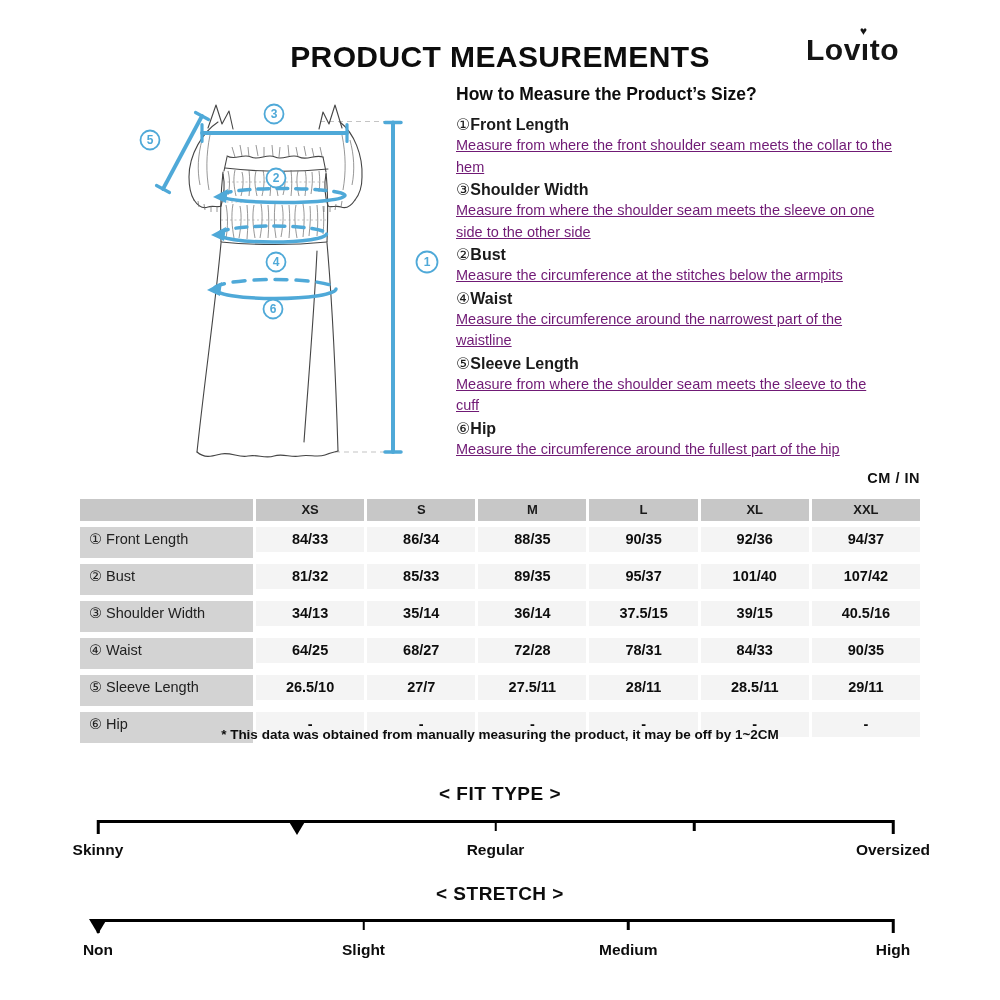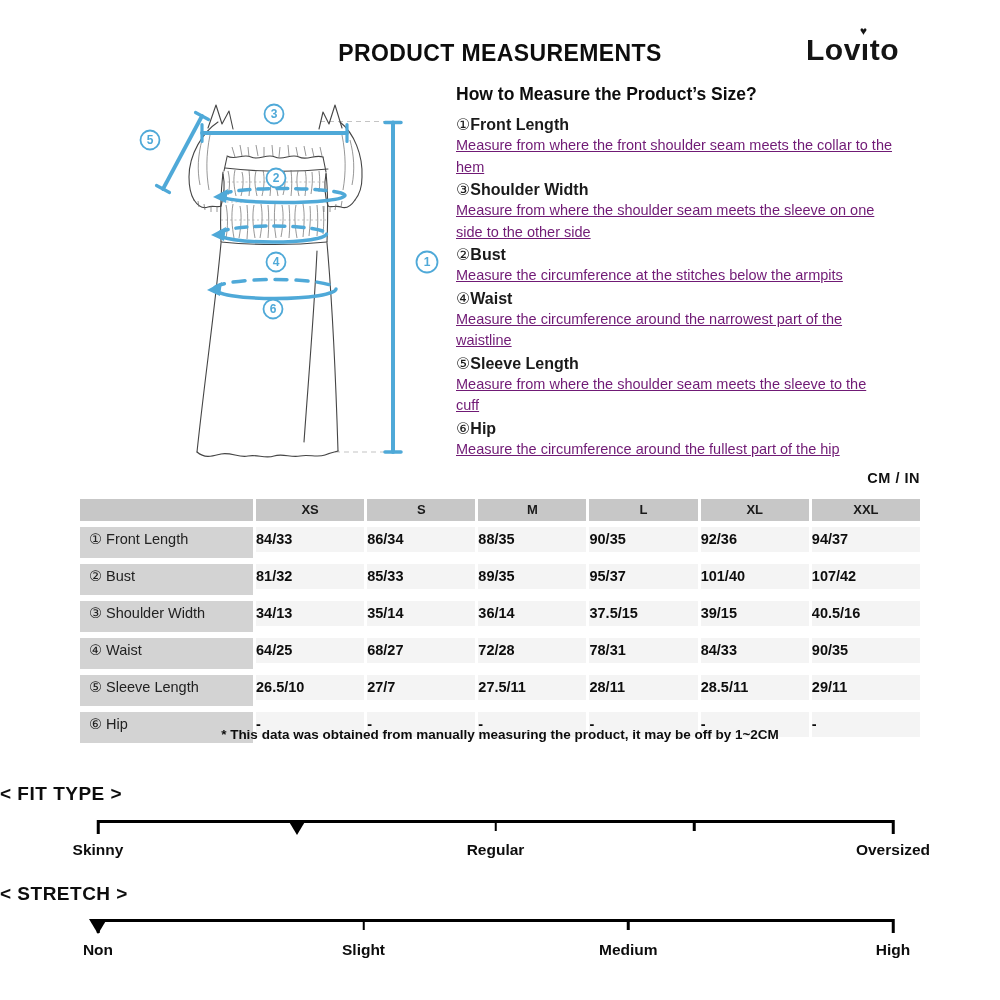--- a/index.html
+++ b/index.html
@@ -1,20 +1,20 @@
 <!DOCTYPE html>
 <html><head>
 <meta charset="utf-8">
 <style>
   html,body{margin:0;padding:0;background:#fff;}
   body{width:1000px;height:1000px;font-family:"Liberation Sans","DejaVu Sans",sans-serif;color:#111;}
   .page{position:relative;width:1000px;height:1000px;background:#fff;overflow:hidden;}
 
   .page-title{position:absolute;top:40px;left:0;width:100%;text-align:center;
-    font-size:23px;font-weight:bold;letter-spacing:.4px;color:#0d0d0d;}
+    font-size:30px;font-weight:bold;letter-spacing:.4px;color:#0d0d0d;}
   .brand{position:absolute;top:33px;left:806px;font-size:30px;font-weight:bold;letter-spacing:.5px;color:#141414;}
   .brand .i-wrap{position:relative;display:inline-block;}
   .brand .heart{position:absolute;left:-1px;top:-8px;font-size:12px;line-height:12px;}
 
   .diagram{position:absolute;left:90px;top:85px;}
 
   .howto{position:absolute;left:456px;top:84px;width:436px;}
   .howto-title{font-size:17.5px;font-weight:bold;margin:0 0 9px 0;color:#0d0d0d;}
   .howto-item .head{font-size:16px;font-weight:bold;line-height:21px;color:#1a1a1a;}
   .howto-item .head .num{font-weight:normal;}
@@ -22,27 +22,27 @@
 
   .units{position:absolute;top:470px;left:80px;width:840px;text-align:right;
     font-weight:bold;font-size:14.5px;letter-spacing:.5px;}
 
   .meas-table{position:absolute;left:80px;top:499px;width:840px;display:grid;
     grid-template-columns:173px repeat(6,1fr);column-gap:3px;row-gap:6px;}
   .meas-table .th{background:#c7c7c7;font-weight:bold;text-align:center;font-size:13px;
     height:22px;line-height:22px;color:#1a1a1a;}
   .meas-table .rowlabel{background:#d3d3d3;font-size:14.5px;height:31px;line-height:25px;
     padding-left:9px;color:#222;white-space:nowrap;overflow:hidden;}
-  .meas-table .val{background:#f4f4f4;font-weight:bold;text-align:left;font-size:14.5px;
+  .meas-table .val{background:#f4f4f4;font-weight:bold;text-align:center;font-size:14.5px;
     height:25px;line-height:25px;color:#0d0d0d;}
 
   .footnote{position:absolute;top:727px;left:0;width:100%;text-align:center;
     font-weight:bold;font-size:13.5px;color:#0d0d0d;}
 
-  .scale-title{position:absolute;left:0;width:100%;
+  .scale-title{position:absolute;left:0;width:100%;text-align:center;
     font-size:19px;font-weight:bold;letter-spacing:.5px;color:#0d0d0d;}
   .scale-line{position:absolute;left:98px;width:795px;height:3px;background:#000;}
   .scale-line .tick{position:absolute;top:0;width:2.5px;background:#000;transform:translateX(-50%);}
   .scale-line .tick.major{height:14px;}
   .scale-line .tick.minor{height:11px;}
   .scale-line .marker{position:absolute;top:0;width:0;height:0;transform:translateX(-50%);
     border-left:9px solid transparent;border-right:9px solid transparent;border-top:15px solid #000;}
   .scale-labels{position:absolute;left:98px;width:795px;height:20px;}
   .scale-labels .slabel{position:absolute;transform:translateX(-50%);font-weight:bold;
     font-size:15.5px;white-space:nowrap;color:#0d0d0d;}

